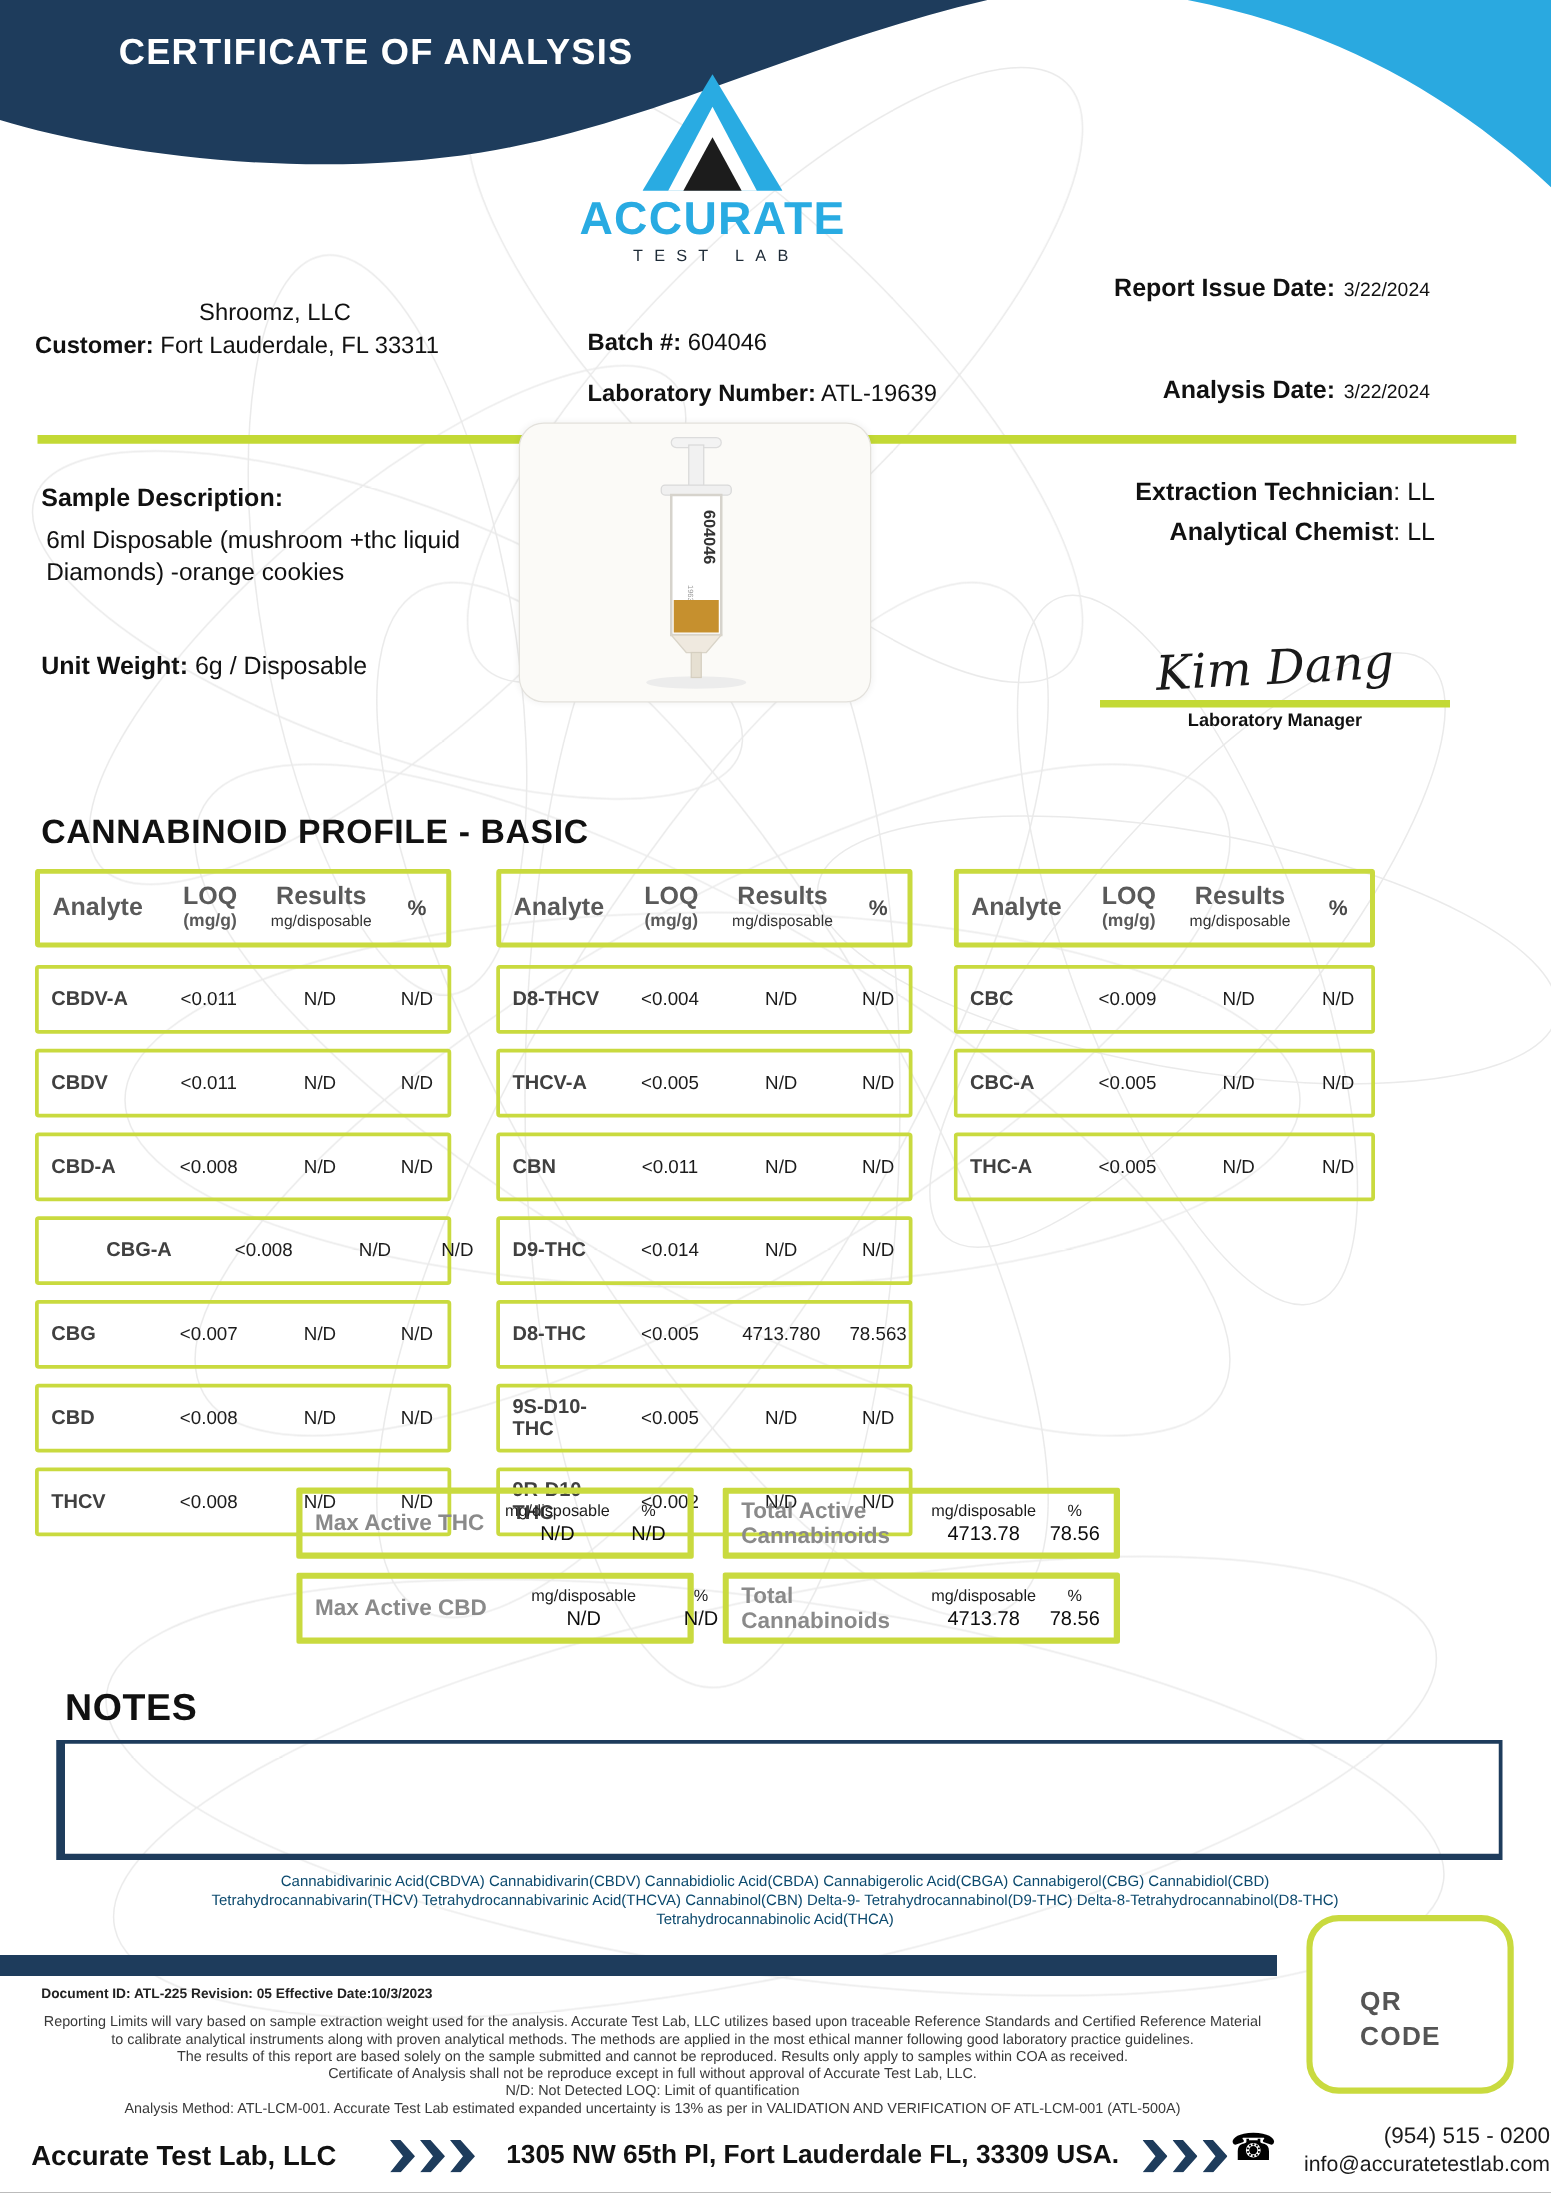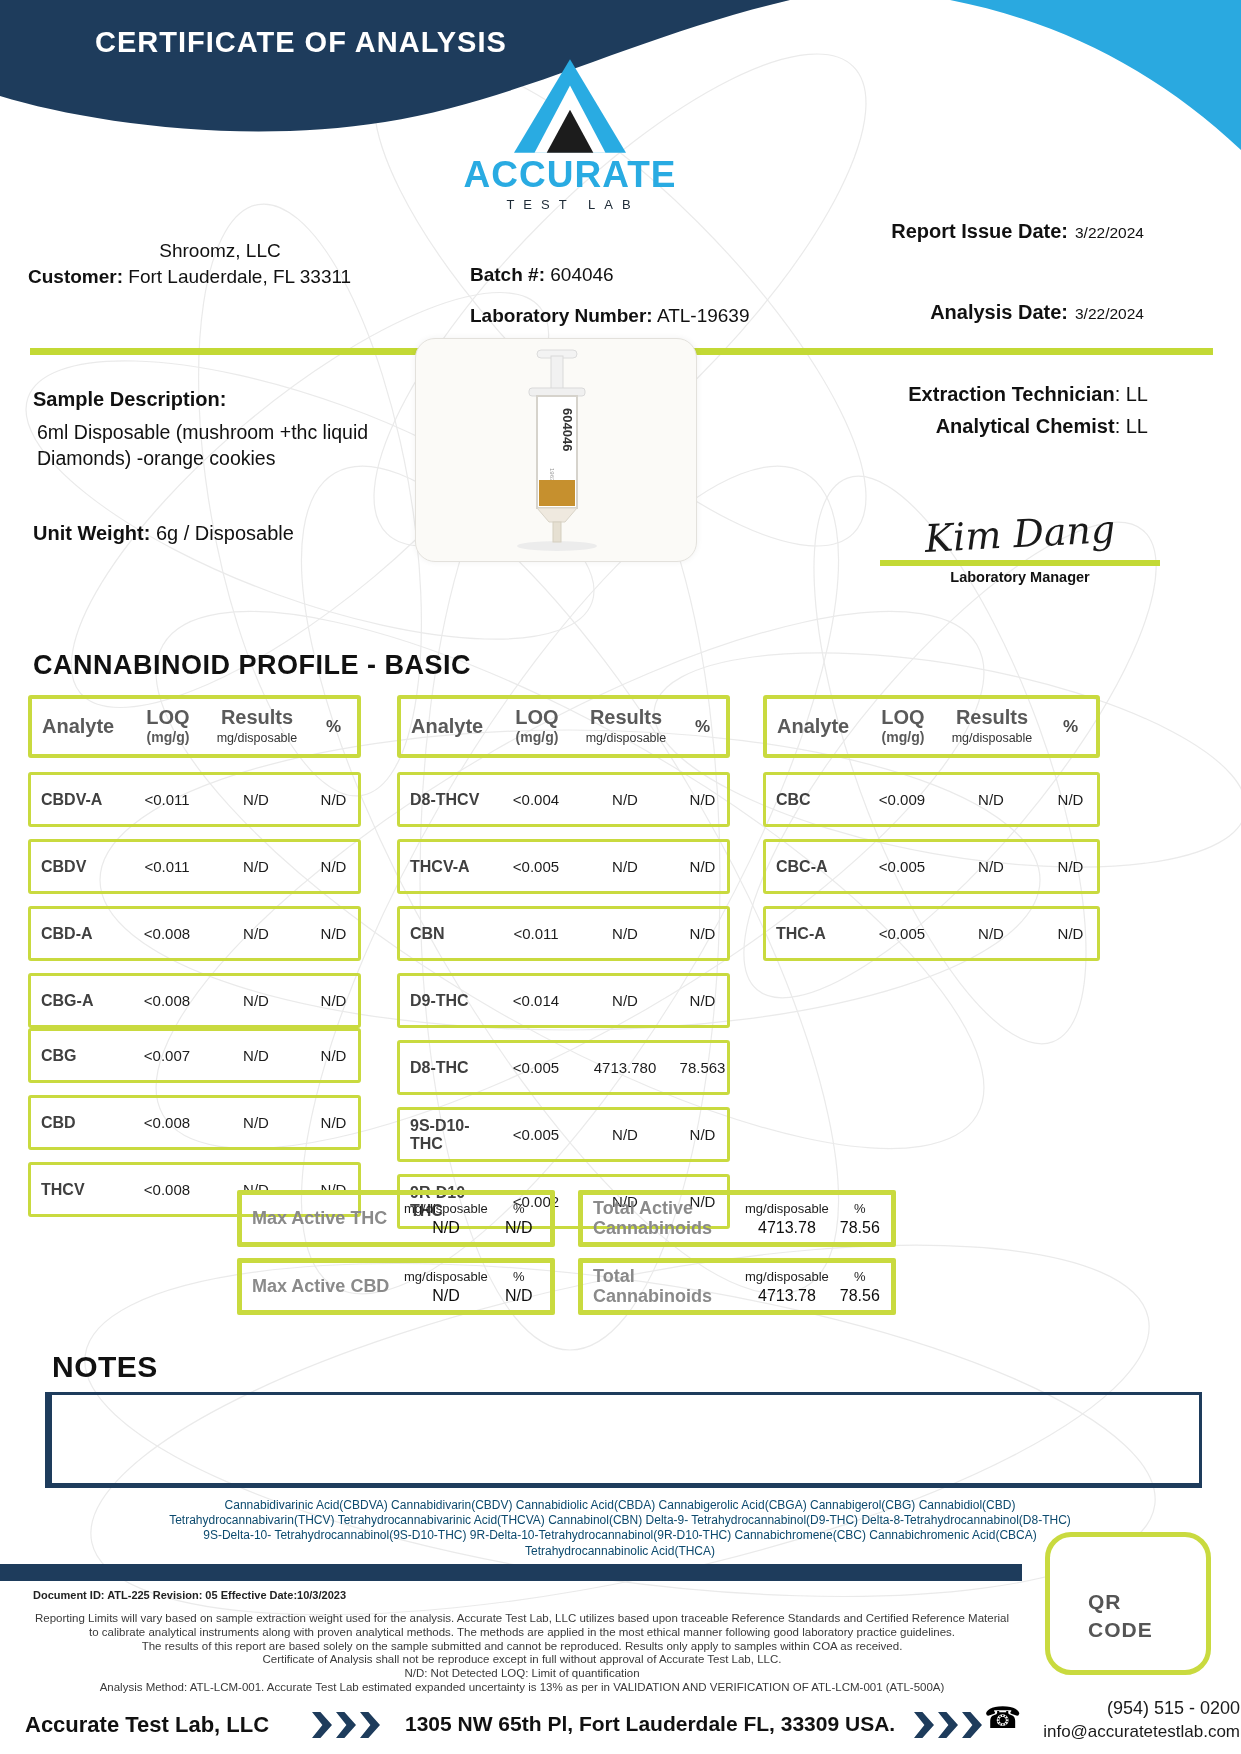--- a/index.html
+++ b/index.html
@@ -261,21 +261,21 @@
           <span class="a-pct">N/D</span>
         </div>
 
         <div class="arow" style="margin-bottom:12px;">
           <span class="a-name">CBD-A</span>
           <span class="a-loq">&lt;0.008</span>
           <span class="a-res">N/D</span>
           <span class="a-pct">N/D</span>
         </div>
 
-        <div class="arow" style="">
+        <div class="arow" style="margin-bottom:12px;padding-left:44px;">
           <span class="a-name">CBG-A</span>
           <span class="a-loq">&lt;0.008</span>
           <span class="a-res">N/D</span>
           <span class="a-pct">N/D</span>
         </div>
 
         <div class="arow" style="margin-bottom:12px;">
           <span class="a-name">CBG</span>
           <span class="a-loq">&lt;0.007</span>
           <span class="a-res">N/D</span>
@@ -394,21 +394,21 @@
     <span class="sb-label">Max Active THC</span>
     <div class="sb-col">
       <span class="sb-unit">mg/disposable</span>
       <span class="sb-val">N/D</span>
     </div>
     <div class="sb-col">
       <span class="sb-unit">%</span>
       <span class="sb-val">N/D</span>
     </div>
   </div>
-  <div class="sbox" style="left:237px;top:1258px;">
+  <div class="sbox" style="left:237px;top:1258px;gap:21px;">
     <span class="sb-label">Max Active CBD</span>
     <div class="sb-col">
       <span class="sb-unit">mg/disposable</span>
       <span class="sb-val">N/D</span>
     </div>
     <div class="sb-col">
       <span class="sb-unit">%</span>
       <span class="sb-val">N/D</span>
     </div>
   </div>
@@ -434,21 +434,20 @@
       <span class="sb-val">78.56</span>
     </div>
   </div>
 
   <div class="notes-title">NOTES</div>
   <div class="notes-box"></div>
 
   <div class="footnotes">
     <div>Cannabidivarinic Acid(CBDVA)  Cannabidivarin(CBDV)  Cannabidiolic Acid(CBDA)  Cannabigerolic Acid(CBGA)  Cannabigerol(CBG)  Cannabidiol(CBD)</div>
     <div>Tetrahydrocannabivarin(THCV)  Tetrahydrocannabivarinic Acid(THCVA)  Cannabinol(CBN)  Delta-9- Tetrahydrocannabinol(D9-THC)  Delta-8-Tetrahydrocannabinol(D8-THC)</div>
-    <div>9S-Delta-10- Tetrahydrocannabinol(9S-D10-THC)  9R-Delta-10-Tetrahydrocannabinol(9R-D10-THC)  Cannabichromene(CBC)  Cannabichromenic Acid(CBCA)</div>
     <div>Tetrahydrocannabinolic Acid(THCA)</div>
   </div>
 
   <div class="navy-bar"></div>
   <div class="docid">Document ID: ATL-225   Revision: 05    Effective Date:10/3/2023</div>
 
   <div class="disclaimer">
     <div>Reporting Limits will vary based on sample extraction weight used for the analysis. Accurate Test Lab, LLC utilizes based upon traceable Reference Standards and Certified Reference Material</div>
     <div>to calibrate analytical instruments along with proven analytical methods. The methods are applied in the most ethical manner following good laboratory practice guidelines.</div>
     <div>The results of this report are based solely on the sample submitted and cannot be reproduced. Results only apply to samples within COA as received.</div>

